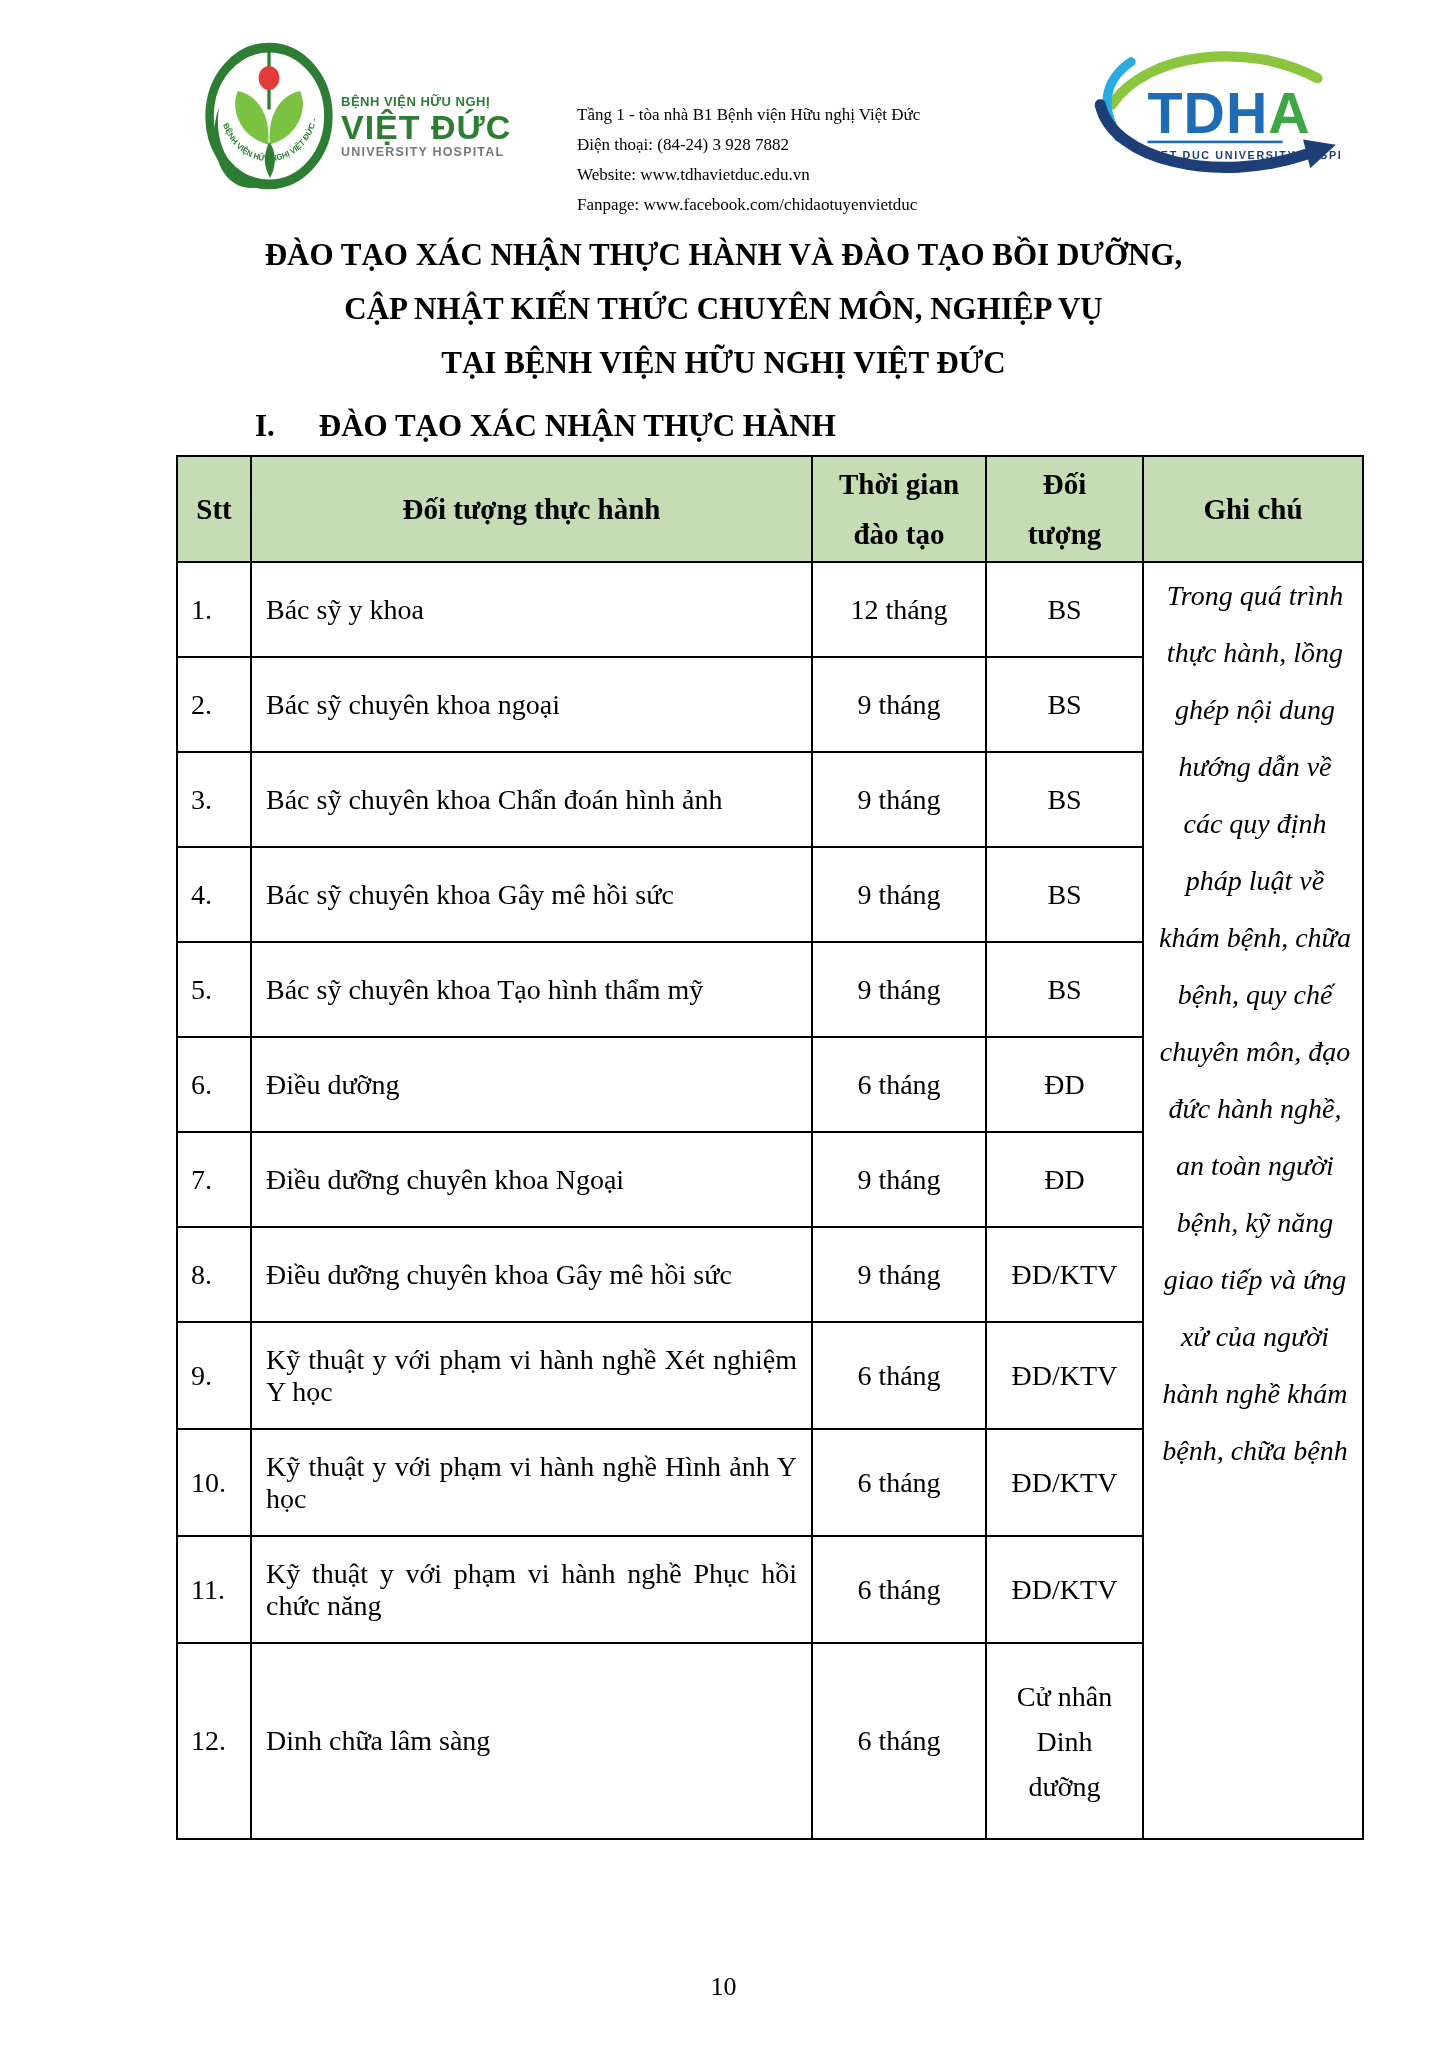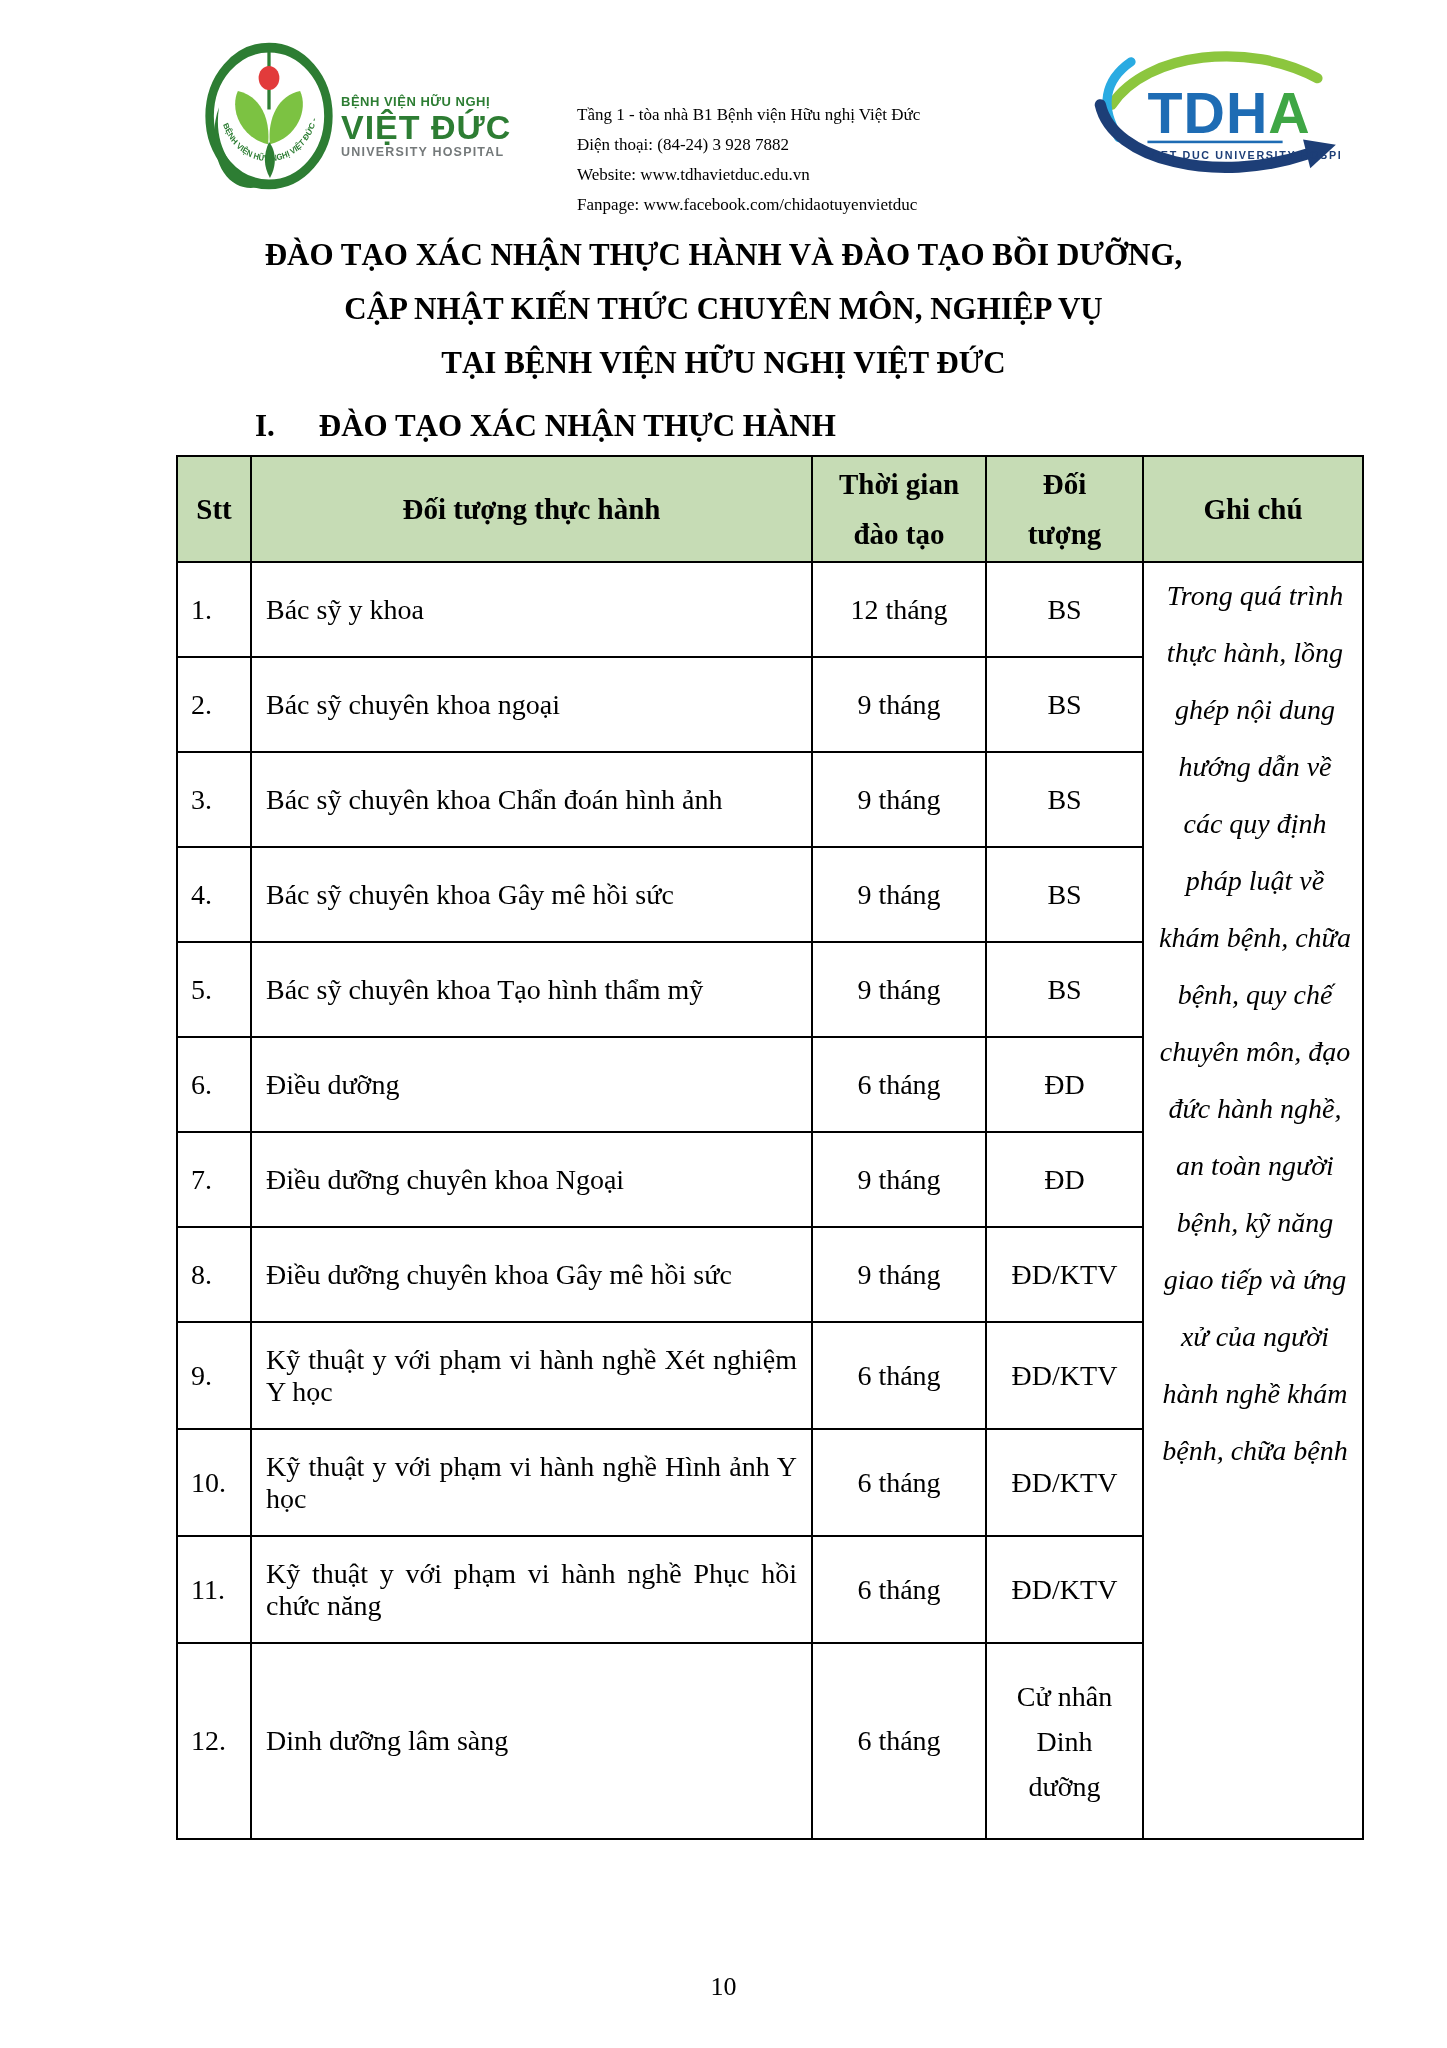--- a/index.html
+++ b/index.html
@@ -181,21 +181,21 @@
         <td class="c-subj">ĐD/KTV</td>
       </tr>
       <tr class="rh2">
         <td class="c-stt">11.</td>
         <td class="c-desc">Kỹ thuật y với phạm vi hành nghề Phục hồi chức năng</td>
         <td class="c-time">6 tháng</td>
         <td class="c-subj">ĐD/KTV</td>
       </tr>
       <tr class="rh3">
         <td class="c-stt">12.</td>
-        <td class="c-desc">Dinh dưỡng lâm sàng</td>
+        <td class="c-desc">Dinh chữa lâm sàng</td>
         <td class="c-time">6 tháng</td>
         <td class="c-subj">Cử nhân
 Dinh
 dưỡng</td>
       </tr>
     </tbody>
   </table>
 
   <div class="page-number">10</div>
 

